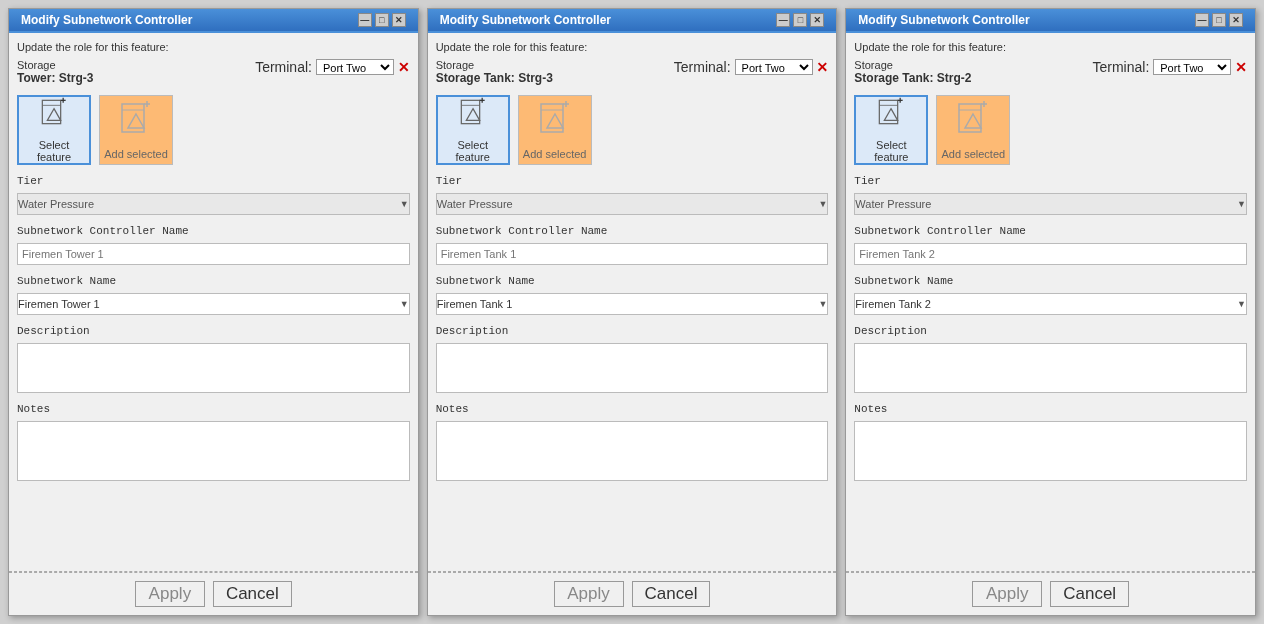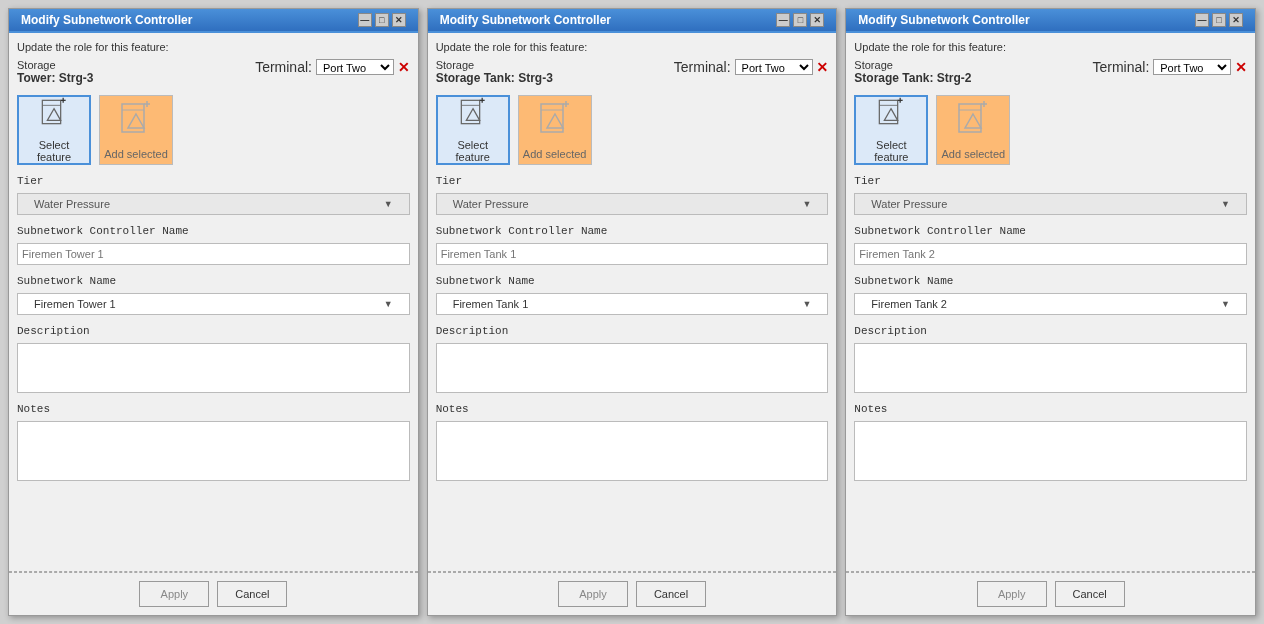--- a/index.html
+++ b/index.html
@@ -150,21 +150,21 @@
       margin-top: 4px;
       font-family: Liberation Mono, monospace;
     }
 
     .dropdown-field {
       width: 100%;
       height: 22px;
       border: 1px solid #bbb;
       background: #e8e8e8;
       font-size: 11px;
-      padding: 2px 16px;
+      padding: 2px 0;
       color: #555;
       display: flex;
       align-items: center;
       justify-content: space-between;
       cursor: pointer;
     }
 
     .text-input {
       width: 100%;
       height: 22px;
@@ -190,21 +190,21 @@
       justify-content: center;
       gap: 8px;
       padding: 8px;
       border-top: 1px dashed #aaa;
     }
 
     .btn {
       min-width: 70px;
       height: 26px;
       padding: 0 12px;
-      font-size: 11px;
+      font-size: 17px;
       border: 1px solid #999;
       background: #f0f0f0;
       cursor: pointer;
       color: #333;
     }
 
     .btn-apply {
       color: #888;
     }
 

